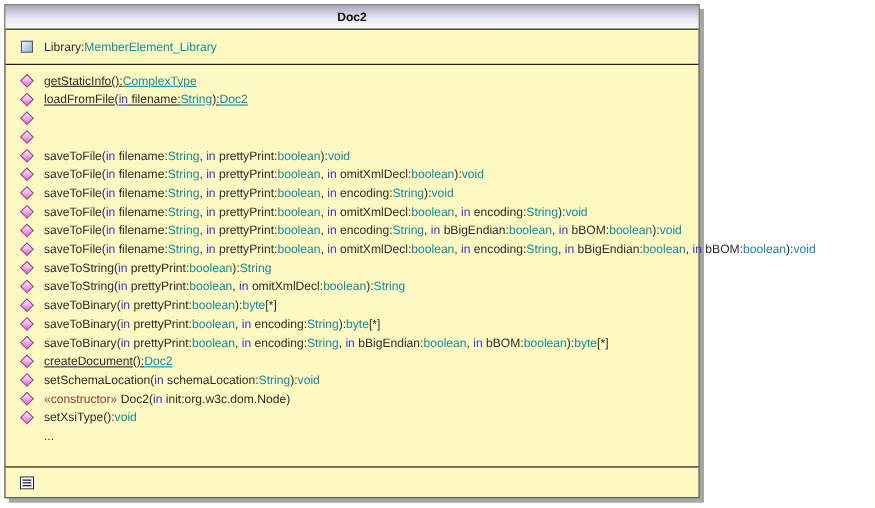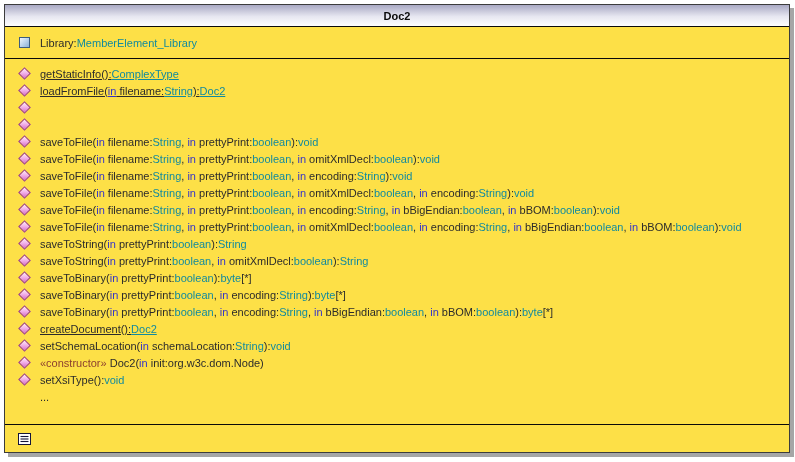--- a/index.html
+++ b/index.html
@@ -2,22 +2,22 @@
 <html style="--c-plain: #2b2b2b; --c-keyword: #3434c8; --c-type: #128a9e; --c-stereo: #8B3E2F; --c-static: #2222cc;"><head>
 <meta charset="utf-8">
 <style>
   html,body{margin:0;padding:0;}
   body{
     width:795px;height:462px;background:#ffffff;overflow:hidden;
     font-family:"Liberation Sans","DejaVu Sans",sans-serif;
     -webkit-font-smoothing:antialiased;
   }
   .class-box{
-    position:absolute;left:4px;top:4px;width:786px;height:449px;
-    background:#fde047;border:1px solid #3c3c3c;
+    position:absolute;left:4px;top:4px;width:632px;height:449px;
+    background:#fef9c3;border:1px solid #3c3c3c;
     box-shadow:4px 4px 0 0 #a6a6a6;
     box-sizing:border-box;
   }
   .title-bar{
     height:21px;border-bottom:1px solid #0a0a0a;
     background:linear-gradient(#a9a9c4 0%,#e7e7f1 55%,#fdfdfe 100%);
     display:flex;align-items:center;justify-content:center;
     font-size:11px;font-weight:bold;color:#0a0a0a;
   }
   .attr-compartment{

